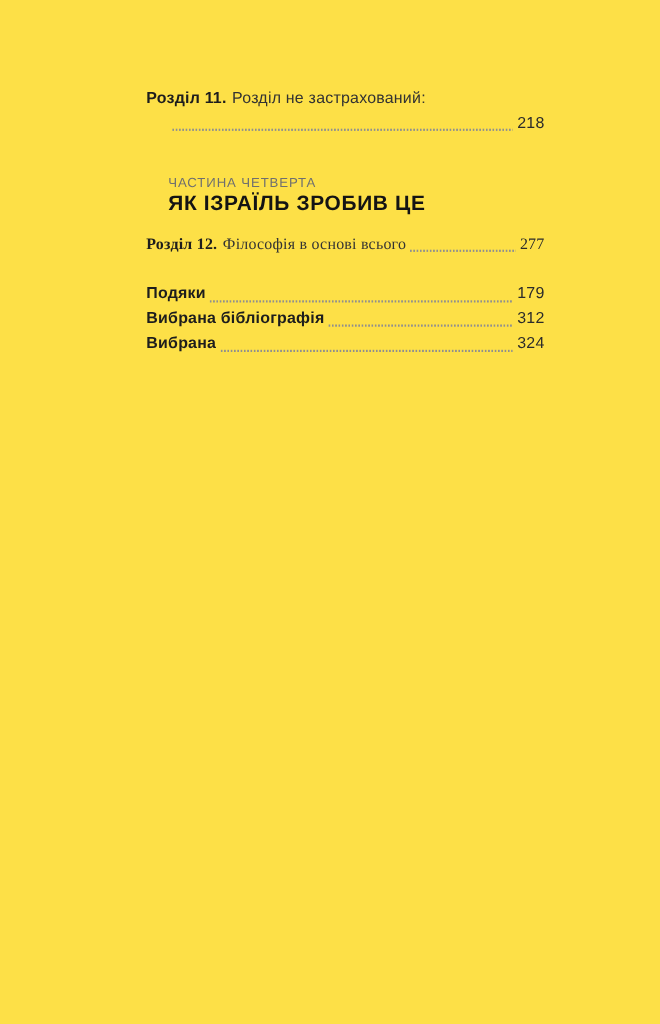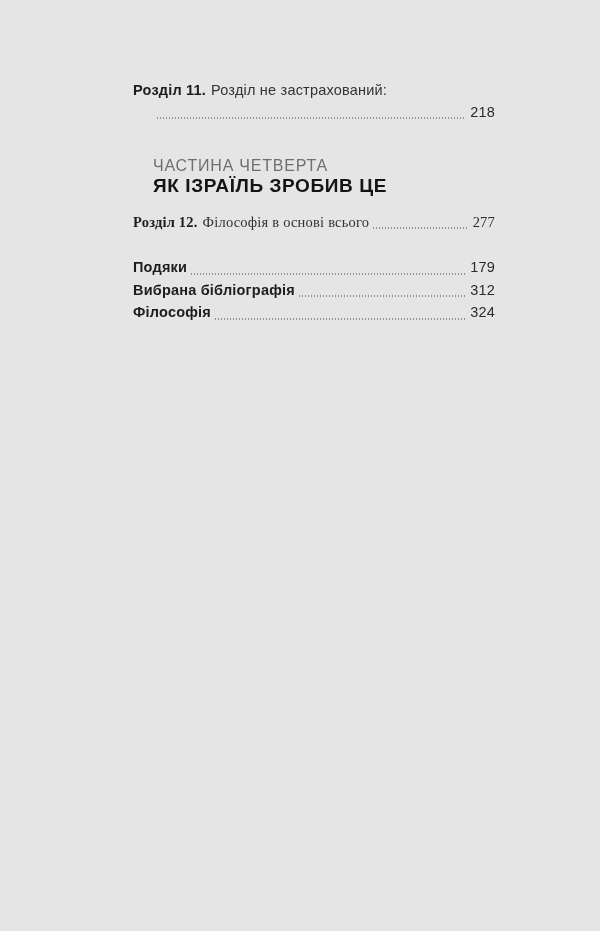--- a/index.html
+++ b/index.html
@@ -4,21 +4,21 @@
 <style>
   html, body {
     margin: 0;
     padding: 0;
     background: #ffffff;
   }
   .page {
     position: relative;
     width: 600px;
     height: 931px;
-    background: #e5e5e5;
+    background: #fde047;
     font-family: "Liberation Sans", "DejaVu Sans", sans-serif;
     color: #222222;
     overflow: hidden;
   }
   .toc {
     position: absolute;
     left: 133px;
     top: 79px;
     width: 362px;
     font-size: 14.5px;
@@ -56,21 +56,21 @@
   }
   .page-num {
     color: #2b2b2b;
     white-space: nowrap;
   }
   .part-block {
     margin-top: 16px;
     padding-left: 20px;
   }
   .part-kicker {
-    font-size: 16px;
+    font-size: 12px;
     line-height: 16px;
     color: #6f6f6f;
     letter-spacing: 0.8px;
     margin-top: 35px;
   }
   .part-title {
     font-size: 19px;
     line-height: 21px;
     font-weight: bold;
     color: #141414;
@@ -128,20 +128,20 @@
         <span class="bm-title">Подяки</span>
         <span class="leader"></span>
         <span class="page-num">179</span>
       </div>
       <div class="row">
         <span class="bm-title">Вибрана бібліографія</span>
         <span class="leader"></span>
         <span class="page-num">312</span>
       </div>
       <div class="row">
-        <span class="bm-title">Філософія</span>
+        <span class="bm-title">Вибрана</span>
         <span class="leader"></span>
         <span class="page-num">324</span>
       </div>
     </div>
 
   </div>
 </div>
 
 </body></html>

